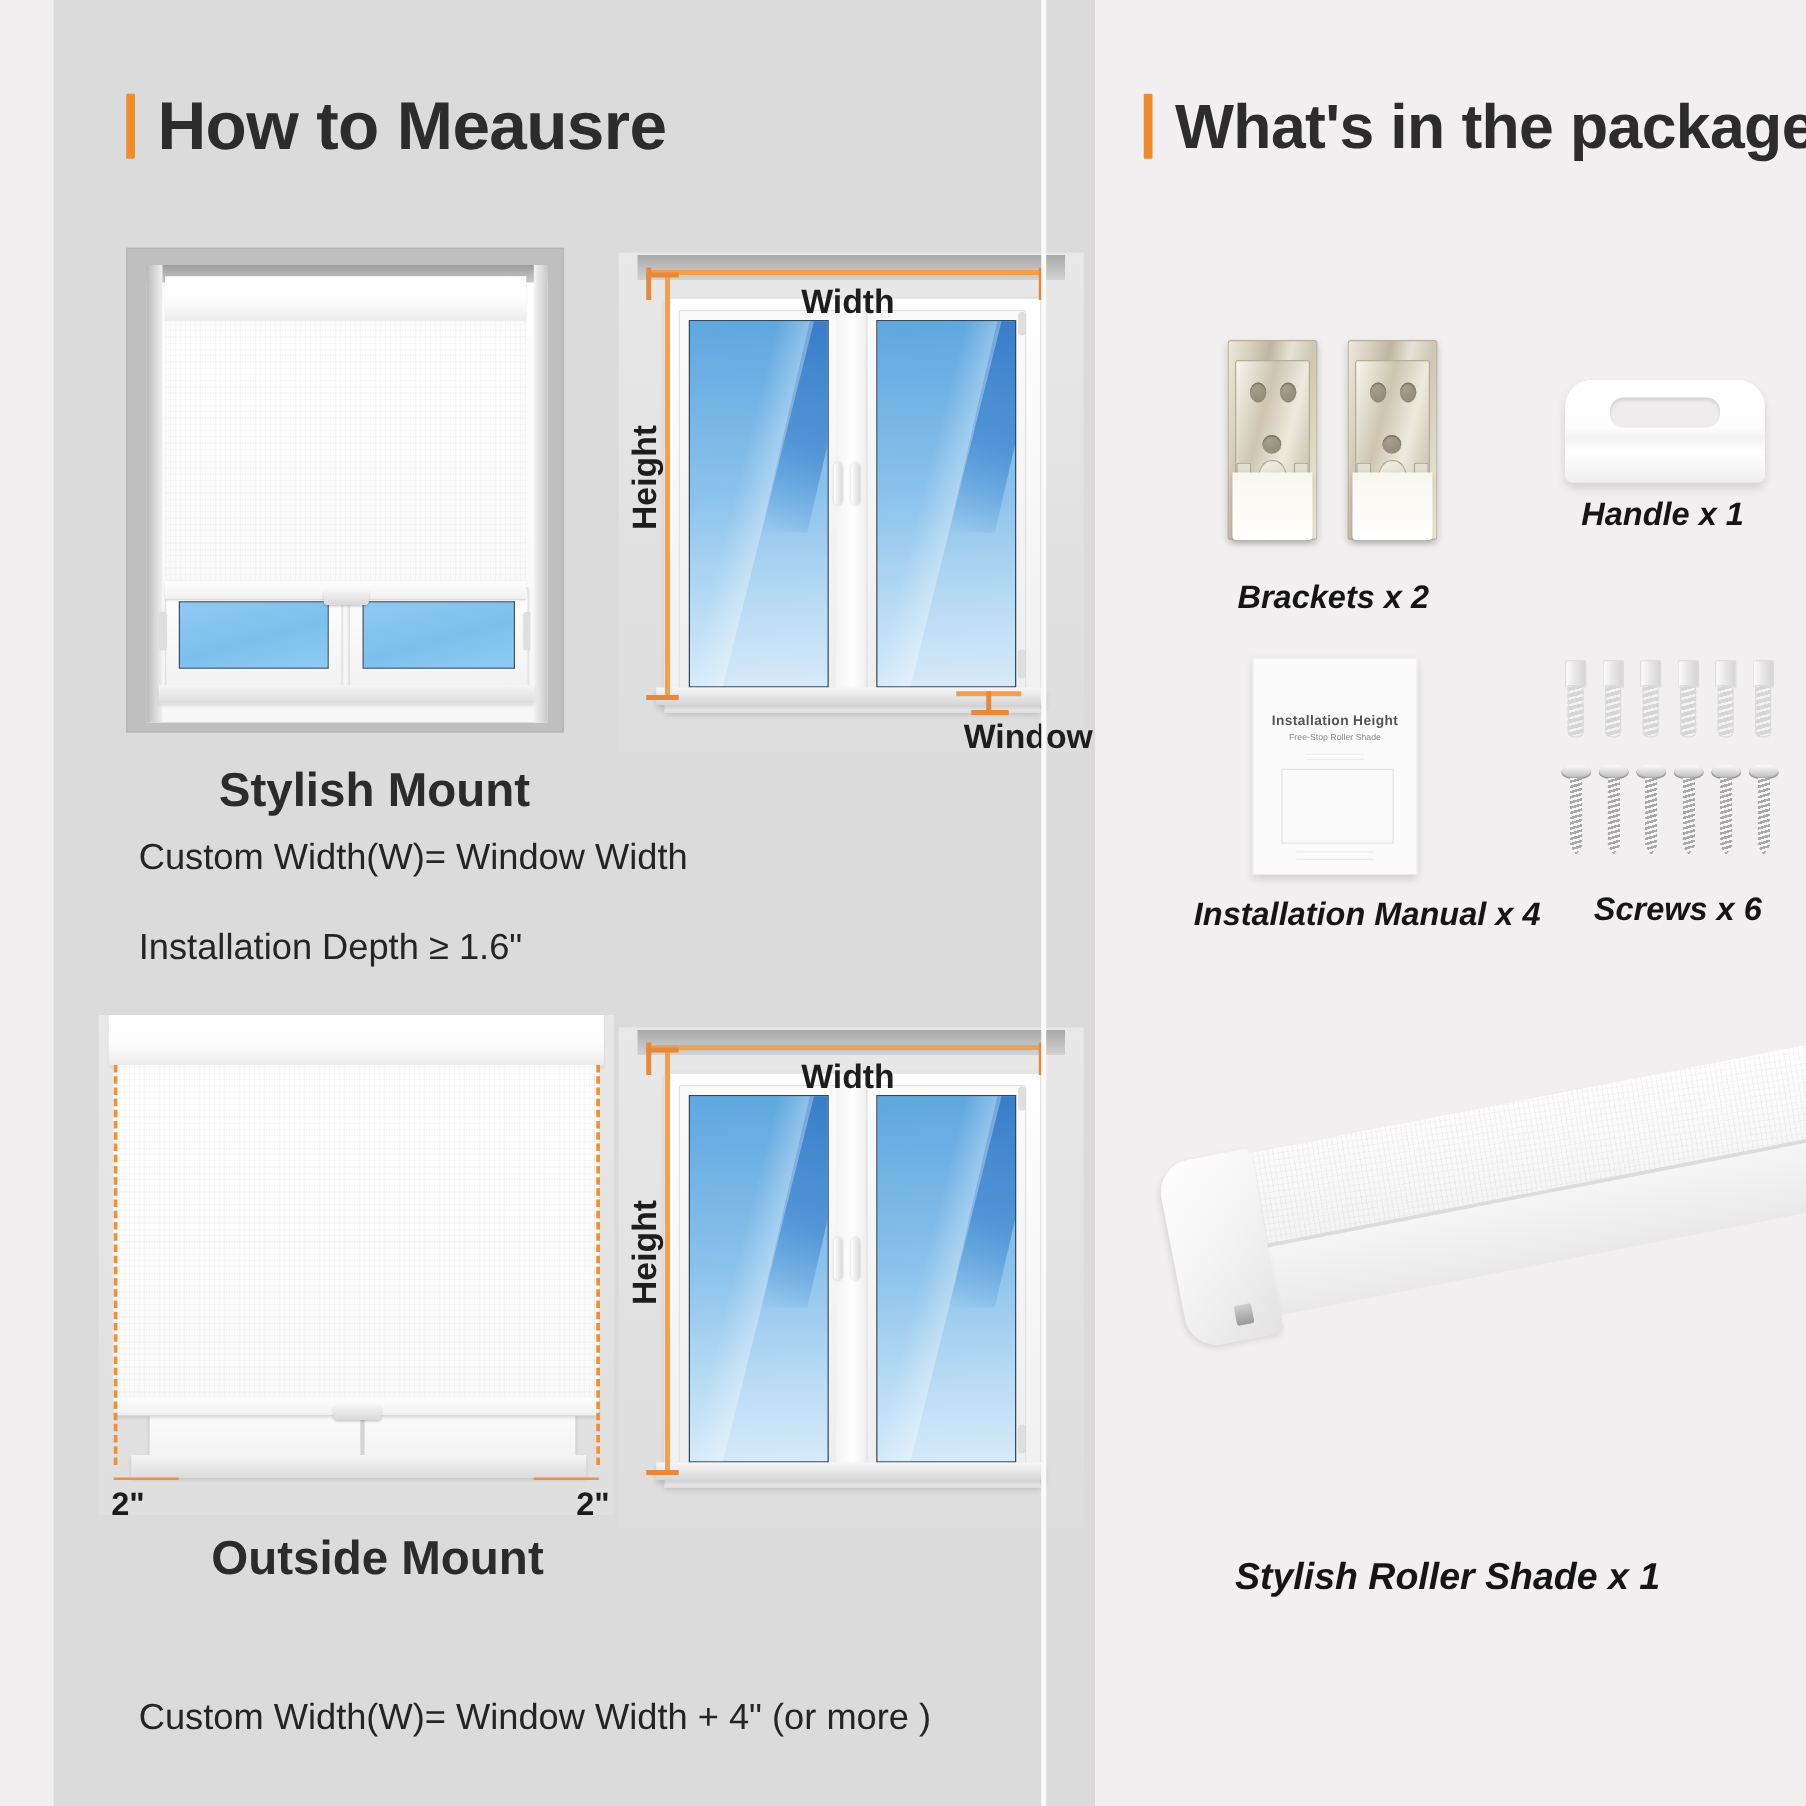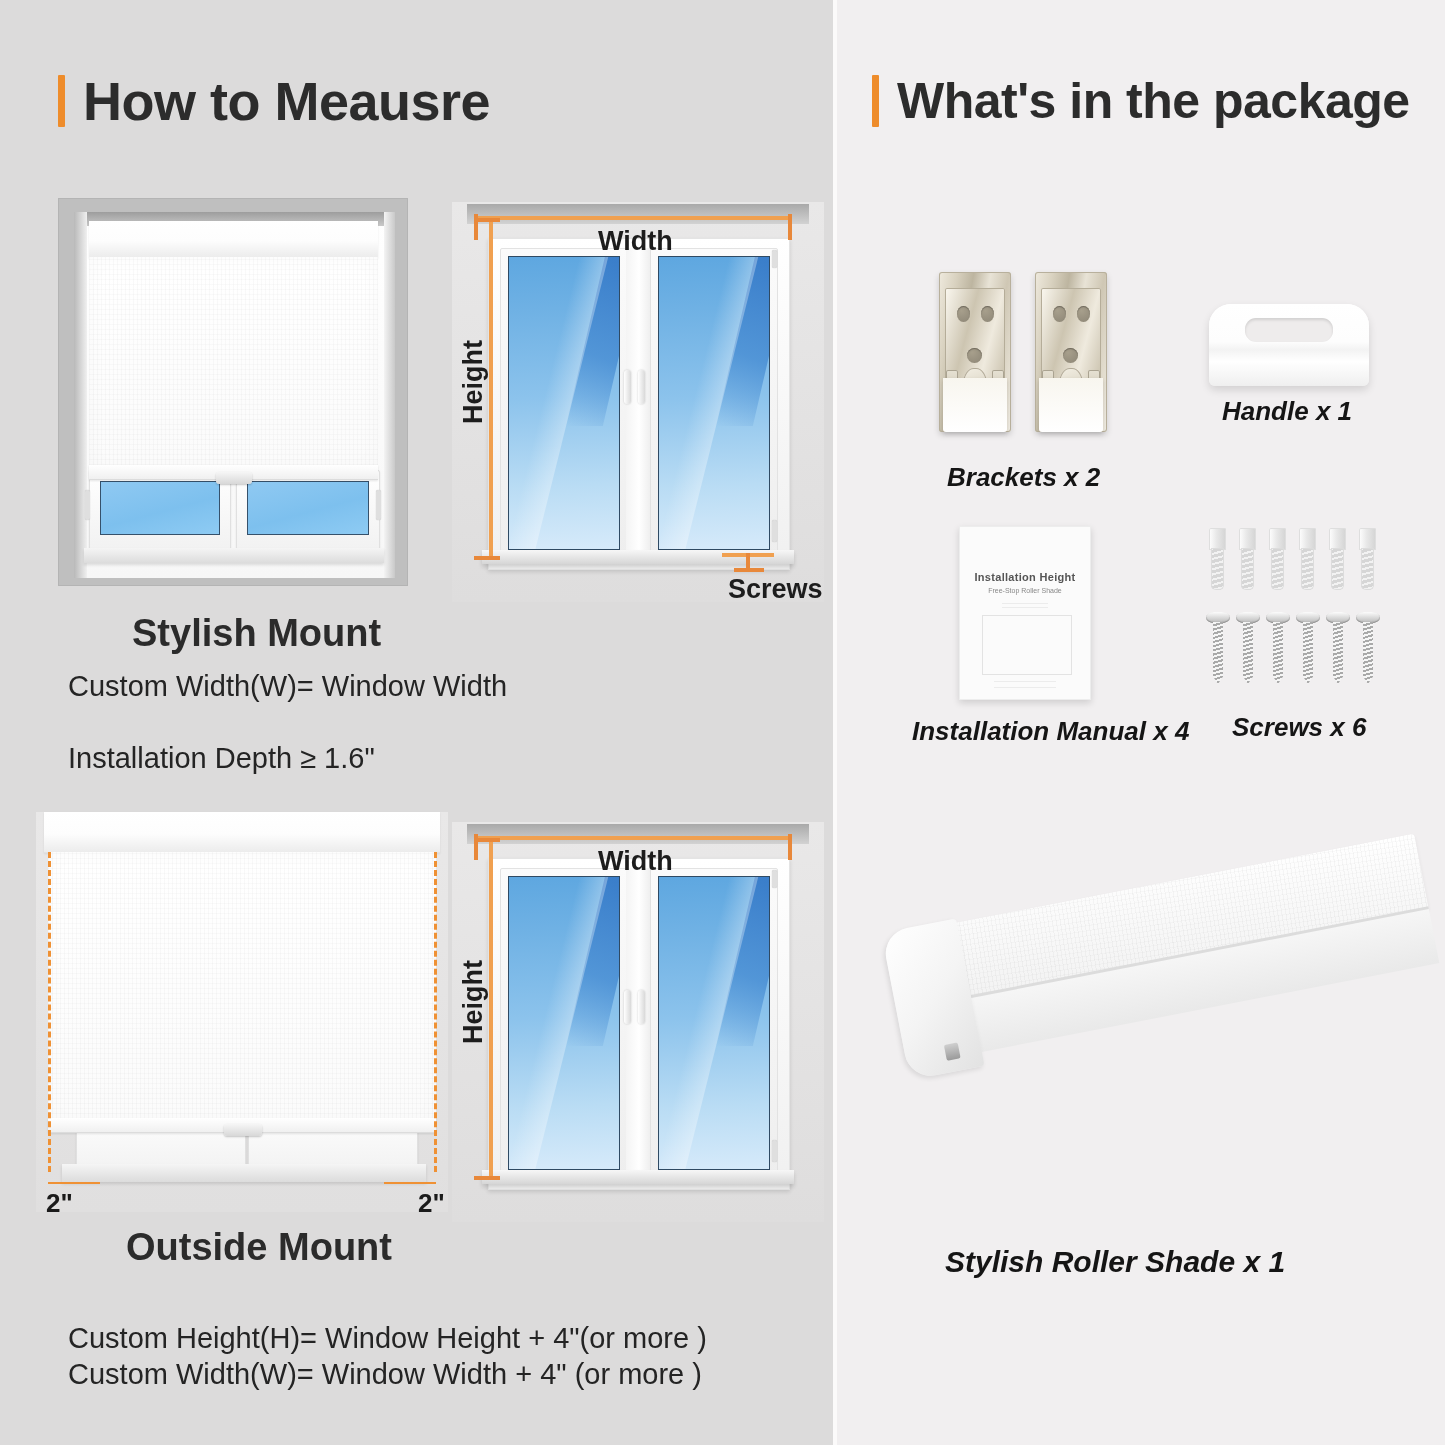--- a/index.html
+++ b/index.html
@@ -4,21 +4,21 @@
 <style>
   html,body{margin:0;padding:0;}
   body{
     width:1445px;height:1445px;overflow:hidden;
     font-family:"Liberation Sans","DejaVu Sans",sans-serif;
     background:#f1eff0;
   }
   #page{position:relative;width:1445px;height:1445px;}
 
   
-  .panel{position:absolute;top:0;bottom:0;}
+  .panel{position:absolute;top:0;bottom:0;margin-left:43px;}
   #left-panel{left:0;width:833px;background:#dcdbdb;}
   #panel-divider{position:absolute;left:833px;top:0;width:4px;height:1445px;background:#fbfafa;}
   #right-panel{left:837px;width:608px;background:#f1eff0;}
 
   
   .sec-title{position:absolute;display:flex;align-items:center;}
   .sec-bar{width:7px;height:52px;background:#ee8c2b;border-radius:1px;margin-right:18px;}
   .sec-text{font-size:54px;font-weight:bold;color:#2c2c2c;letter-spacing:-.5px;white-space:nowrap;}
   #title-left{left:58px;top:70px;}
   #title-right{left:872px;top:72px;}
@@ -222,21 +222,21 @@
       <div class="dim-label" style="left:146px;top:24px;">Width</div>
 
       <div class="dim-line" style="left:37px;top:18px;width:4px;height:338px;"></div>
       <div class="dim-cap" style="left:22px;top:16px;width:26px;height:4px;"></div>
       <div class="dim-cap" style="left:22px;top:354px;width:26px;height:4px;"></div>
       <div class="dim-label vertical" style="left:6px;top:138px;">Height</div>
 
       <div class="dim-line" style="left:270px;top:351px;width:52px;height:4px;"></div>
       <div class="dim-cap" style="left:294px;top:351px;width:4px;height:18px;"></div>
       <div class="dim-cap" style="left:282px;top:366px;width:30px;height:4px;"></div>
-      <div class="dim-label" style="left:276px;top:372px;">Screws</div>
+      <div class="dim-label" style="left:276px;top:372px;">Window</div>
     </div>
 
     <div class="mount-heading" style="left:132px;top:612px;">Stylish Mount</div>
     <div class="body-line" style="left:68px;top:670px;">Custom Width(W)= Window Width</div>
     <div class="body-line" style="left:68px;top:742px;">Installation Depth ≥ 1.6"</div>
 
     <div id="outside-mount-illus" style="position:absolute;left:36px;top:812px;width:412px;height:400px;">
 
       <div style="position:absolute;inset:0;background:linear-gradient(180deg,#e9e8e8,#e0dfdf);"></div>
 
@@ -285,21 +285,20 @@
       <div class="dim-label" style="left:146px;top:24px;">Width</div>
 
       <div class="dim-line" style="left:37px;top:18px;width:4px;height:338px;"></div>
       <div class="dim-cap" style="left:22px;top:16px;width:26px;height:4px;"></div>
       <div class="dim-cap" style="left:22px;top:354px;width:26px;height:4px;"></div>
       <div class="dim-label vertical" style="left:6px;top:138px;">Height</div>
     </div>
 
     <div class="mount-heading" style="left:126px;top:1226px;">Outside Mount</div>
     <div class="body-line" style="left:68px;top:1358px;">Custom Width(W)= Window Width + 4" (or more )</div>
-    <div class="body-line" style="left:68px;top:1322px;">Custom Height(H)= Window Height + 4"(or more )</div>
   </div>
 
   <div id="panel-divider"></div>
 
   <div class="panel" id="right-panel">
 
     <div class="sec-title" id="title-right" style="left:35px;top:72px;">
       <span class="sec-bar"></span>
       <span class="sec-text">What's in the package</span>
     </div>

